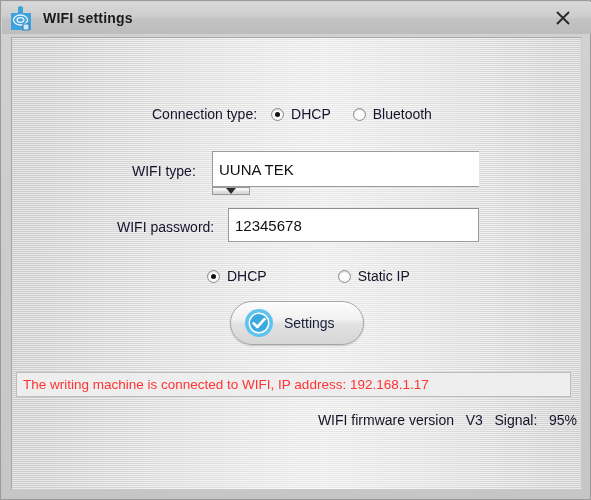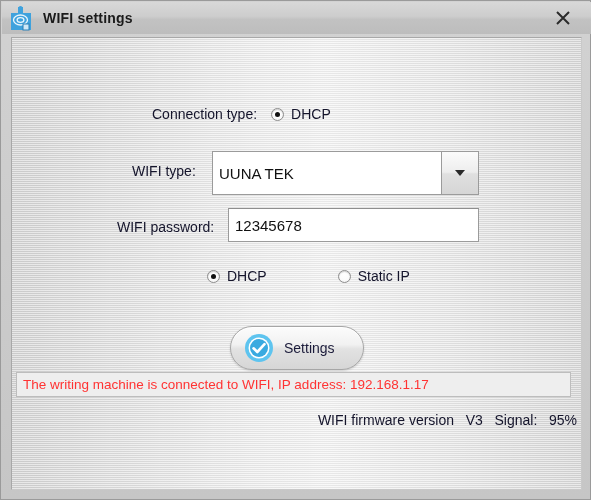--- a/index.html
+++ b/index.html
@@ -263,27 +263,31 @@
 
   <div class="content">
 
     <div class="row" style="left:140px; top:68px;align-items:center;">
       <div class="flabel">Connection type:</div>
       <div class="radio-group" style="margin-left:14px;">
         <div class="radio-opt">
           <span class="radio checked"></span>
           <span class="radio-label">DHCP</span>
         </div>
+        <div class="radio-opt" style="margin-left:22px;">
+          <span class="radio"></span>
+          <span class="radio-label">Bluetooth</span>
+        </div>
       </div>
     </div>
 
     <div class="row" style="left:120px; top:116px; height:34px;">
       <div class="flabel">WIFI type:</div>
     </div>
-    <div class="combo" style="left:200px; top:113px; width:267px; height:44px;">
+    <div class="combo" style="left:200px; top:113px; width:267px; height:44px;flex-direction:column;">
       <div class="combo-input">UUNA TEK</div>
       <div class="combo-btn">
         <span class="combo-arrow"></span>
       </div>
     </div>
 
     <div class="row" style="left:105px; top:173px; height:32px;">
       <div class="flabel">WIFI password:</div>
     </div>
     <div class="textfield" style="position:absolute; left:216px; top:170px; width:251px; height:34px;">12345678</div>
@@ -292,21 +296,21 @@
       <div class="radio-opt">
         <span class="radio checked"></span>
         <span class="radio-label">DHCP</span>
       </div>
       <div class="radio-opt" style="margin-left:28px;text-align:right;">
         <span class="radio"></span>
         <span class="radio-label">Static IP</span>
       </div>
     </div>
 
-    <div class="settings-btn" style="left:218px; top:288px;">
+    <div class="settings-btn" style="left:218px; top:263px;">
       <span class="settings-icon">
         <svg width="30" height="30" viewBox="0 0 30 30">
           <circle cx="15" cy="15" r="14" fill="#5ec4ef"></circle>
           <circle cx="15" cy="15" r="10.5" fill="#ffffff"></circle>
           <circle cx="15" cy="15" r="9" fill="#3aaae0"></circle>
           <path d="M9.5 15.3 L13.3 19 L20.5 11.2" fill="none" stroke="#ffffff" stroke-width="2.6" stroke-linecap="round" stroke-linejoin="round"></path>
         </svg>
       </span>
       <span class="settings-label">Settings</span>
     </div>

